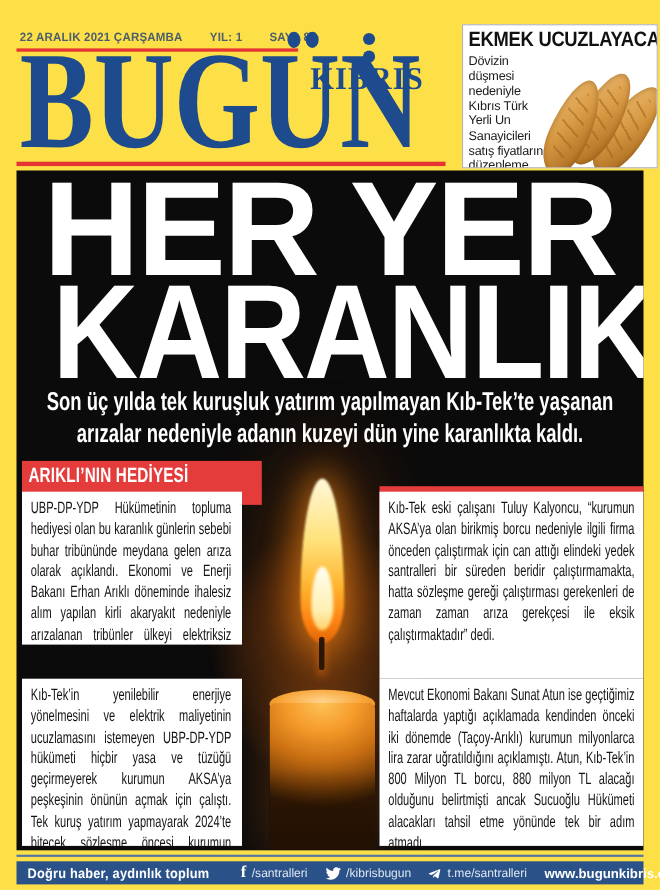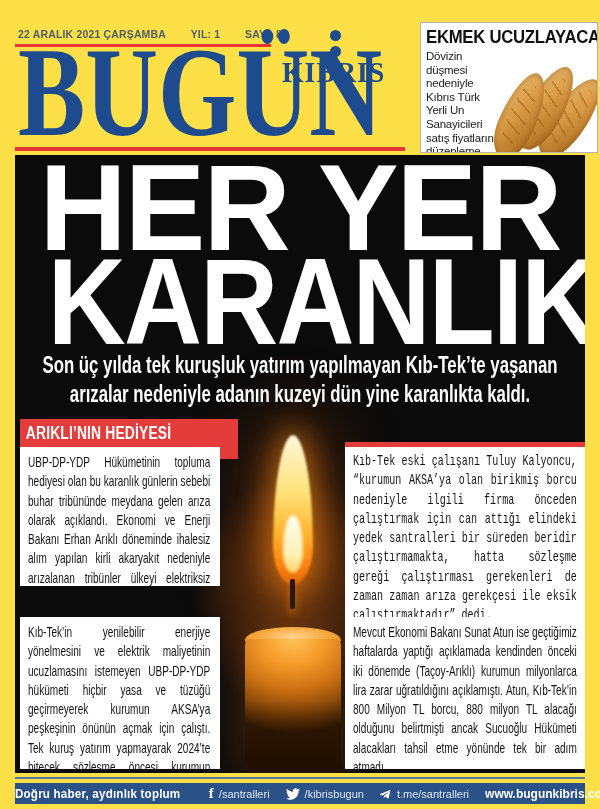--- a/index.html
+++ b/index.html
@@ -79,31 +79,31 @@
   .bar span { display:inline-block; font-size:19px; font-weight:bold; line-height:27px;
     padding-left:8px; white-space:nowrap; transform:scaleX(.73); transform-origin:left center;
     letter-spacing:.2px; }
   .bar-l1 { left:5px;   top:264px; width:218px; }
   .bar-l2 { left:5px;   top:434px; width:218px; }
   .bar-r1 { left:330px; top:264px; width:240px;margin-top:23px; }
   .bar-r2 { left:330px; top:434px; width:240px; }
   .box { position:absolute; background:#ffffff; overflow:hidden; padding:5px 8px; }
   .box-l1 { left:5px;   top:292px; width:200px; height:139px; }
   .box-l2 { left:5px;   top:462px; width:200px; height:152px; }
-  .box-r1 { left:330px; top:292px; width:240px; height:170px;font-family:Liberation Mono, monospace; }
+  .box-r1 { left:330px; top:292px; width:240px; height:170px; }
   .box-r2 { left:330px; top:462px; width:240px; height:152px; }
   .body-txt { font-size:15px; line-height:19.3px; color:#141414; text-align:justify;
     transform:scaleX(.67); transform-origin:left top; }
   .w272 { width:272px; }
   .w334 { width:334px; }
 
   
   .keyline { left:15px; top:777px; width:570px; height:2px; background:#5577a5; }
   .footer-bar { left:15px; top:783px; width:570px; height:21px; background:#2a5288;
-    display:flex; align-items:center; padding:0 0; color:#e8eef5; }
+    display:flex; align-items:center; padding:0 10px; color:#e8eef5; }
   .slogan { font-size:12.5px; font-weight:bold; color:#ffffff; white-space:nowrap;
     transform:scaleX(.93); transform-origin:left center; letter-spacing:.2px; }
   .f-item { display:flex; align-items:center; gap:5px; font-size:11px; white-space:nowrap; color:#dfe7f1; }
   .f-div { width:1px; height:13px; background:rgba(255,255,255,.4); margin:0 8px; }
   .sp { flex:1; }
   .fb-glyph { font-family:"Liberation Serif", serif; font-weight:bold; font-size:15px;
     color:#ffffff; line-height:13px; }
   .site { font-size:12px; font-weight:bold; color:#ffffff; white-space:nowrap; }
   svg.soc { display:block; }
 </style>

